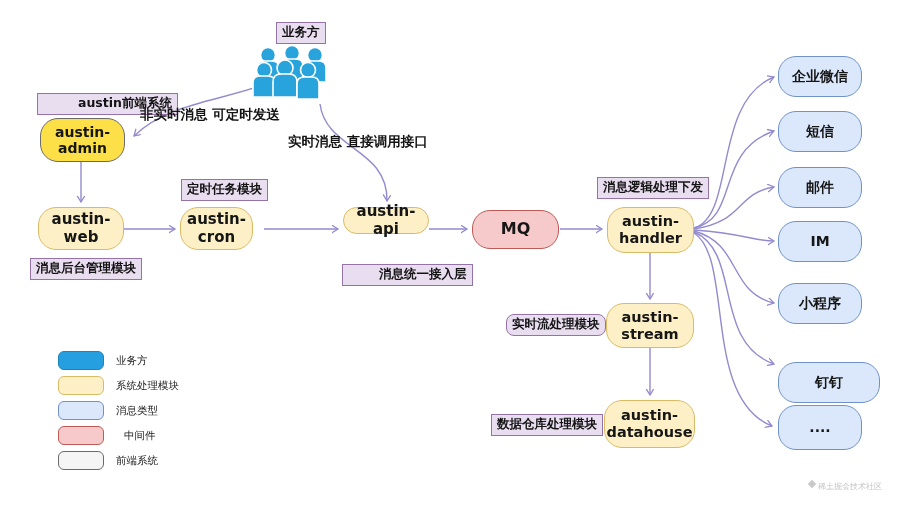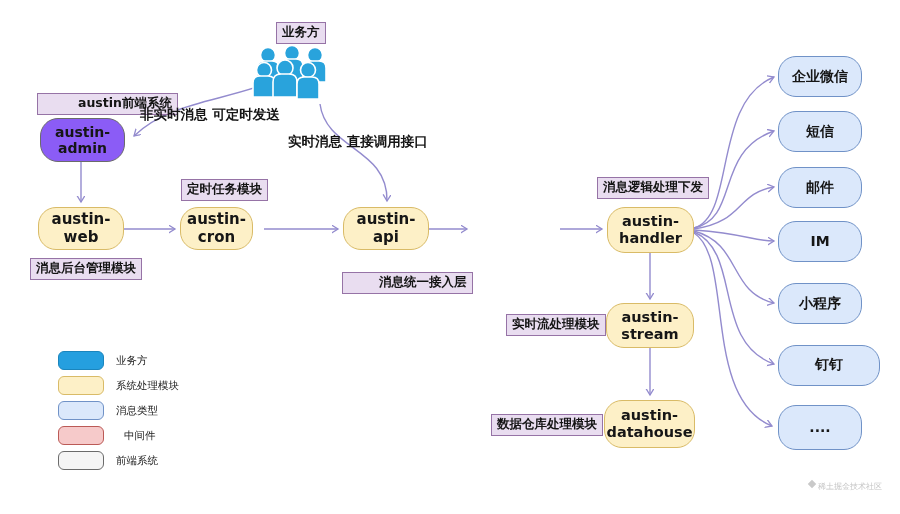--- a/index.html
+++ b/index.html
@@ -10,21 +10,21 @@
   #wires{position:absolute;left:0;top:0;z-index:1;}
   .node{
     position:absolute;z-index:2;display:flex;flex-direction:column;
     align-items:center;justify-content:center;text-align:center;
     border-radius:18px;font-weight:bold;font-size:15px;line-height:1.15;
     box-sizing:border-box;
   }
   .sys{background:#fdf0c7;border:1.6px solid #d9bb67;}
   .mid{background:#f6caca;border:1.6px solid #bb5a56;}
   .chan{background:#dbe8fb;border:1.6px solid #7092c7;font-size:14px;}
-  .front{background:#8b5cf6;border:1.6px solid #6b6b6b;}
+  .front{background:#fde047;border:1.6px solid #6b6b6b;}
   .tag{
     position:absolute;z-index:3;background:#e9ddf0;border:1px solid #9673a6;
     font-size:12.5px;font-weight:bold;padding:1px 5px 2px 5px;white-space:nowrap;color:#141414;
   }
   .edge-label{
     position:absolute;z-index:3;font-size:13.5px;font-weight:bold;white-space:nowrap;color:#141414;
   }
   .legend{position:absolute;left:58px;top:348px;z-index:2;}
   .legend-row{display:flex;align-items:center;height:25px;}
   .swatch{width:46px;height:19px;border-radius:6px;box-sizing:border-box;margin-right:12px;}
@@ -98,50 +98,51 @@
           <path d="M45,55 V40 Q45,33 52,33 L60,33 Q67,33 67,40 V55 Z"></path>
         </g>
     </g>
   </svg>
 
   <div class="tag" style="left:276px;top:22px;">业务方</div>
   <div class="tag" style="left:37px;top:93px;padding-left:40px;">austin前端系统</div>
   <div class="tag" style="left:181px;top:179px;">定时任务模块</div>
   <div class="tag" style="left:597px;top:177px;">消息逻辑处理下发</div>
   <div class="tag" style="left:30px;top:258px;">消息后台管理模块</div>
-  <div class="tag" style="left:342px;top:272px;padding-left:36px;">消息统一接入层</div>
-  <div class="tag" style="left:506px;top:314px;">实时流处理模块</div>
+  <div class="tag" style="left:342px;top:264px;padding-left:36px;">消息统一接入层</div>
+  <div class="tag" style="left:506px;top:314px;border-radius:8px;">实时流处理模块</div>
   <div class="tag" style="left:491px;top:414px;">数据仓库处理模块</div>
 
   <div class="edge-label" style="left:140px;top:106px;">非实时消息 可定时发送</div>
   <div class="edge-label" style="left:288px;top:133px;">实时消息 直接调用接口</div>
 
   <div class="node front" style="left:40px;top:118px;width:85px;height:44px;font-size:14px;">austin-admin</div>
   <div class="node sys" style="left:38px;top:207px;width:86px;height:43px;text-align:center;">austin-web</div>
   <div class="node sys" style="left:180px;top:207px;width:73px;height:43px;">austin-cron</div>
-  <div class="node sys" style="left:343px;top:207px;width:86px;height:43px;">austin-api</div>
+  <div class="node sys" style="left:343px;top:207px;width:86px;height:27px;">austin-api</div>
+  <div class="node mid" style="left:472px;top:210px;width:87px;height:39px;font-size:16px;">MQ</div>
   <div class="node sys" style="left:607px;top:207px;width:87px;height:46px;font-size:14.5px;">
     <span>austin-</span>
     <span>handler</span>
   </div>
   <div class="node sys" style="left:606px;top:303px;width:88px;height:45px;font-size:14.5px;">
     <span>austin-</span>
     <span>stream</span>
   </div>
   <div class="node sys" style="left:604px;top:400px;width:91px;height:48px;font-size:14.5px;">
     <span>austin-</span>
     <span>datahouse</span>
   </div>
 
   <div class="node chan" style="left:778px;top:56px;width:84px;height:41px;">企业微信</div>
   <div class="node chan" style="left:778px;top:111px;width:84px;height:41px;">短信</div>
   <div class="node chan" style="left:778px;top:167px;width:84px;height:41px;">邮件</div>
   <div class="node chan" style="left:778px;top:221px;width:84px;height:41px;">IM</div>
   <div class="node chan" style="left:778px;top:283px;width:84px;height:41px;">小程序</div>
-  <div class="node chan" style="left:778px;top:345px;width:102px;height:41px;font-family:Liberation Mono, monospace;">钉钉</div>
+  <div class="node chan" style="left:778px;top:362px;width:102px;height:41px;">钉钉</div>
   <div class="node chan" style="left:778px;top:405px;width:84px;height:45px;">....</div>
 
   <div class="legend">
     <div class="legend-row">
       <span class="swatch sw-business"></span>
       <span class="legend-label">业务方</span>
     </div>
     <div class="legend-row">
       <span class="swatch sw-system"></span>
       <span class="legend-label">系统处理模块</span>

